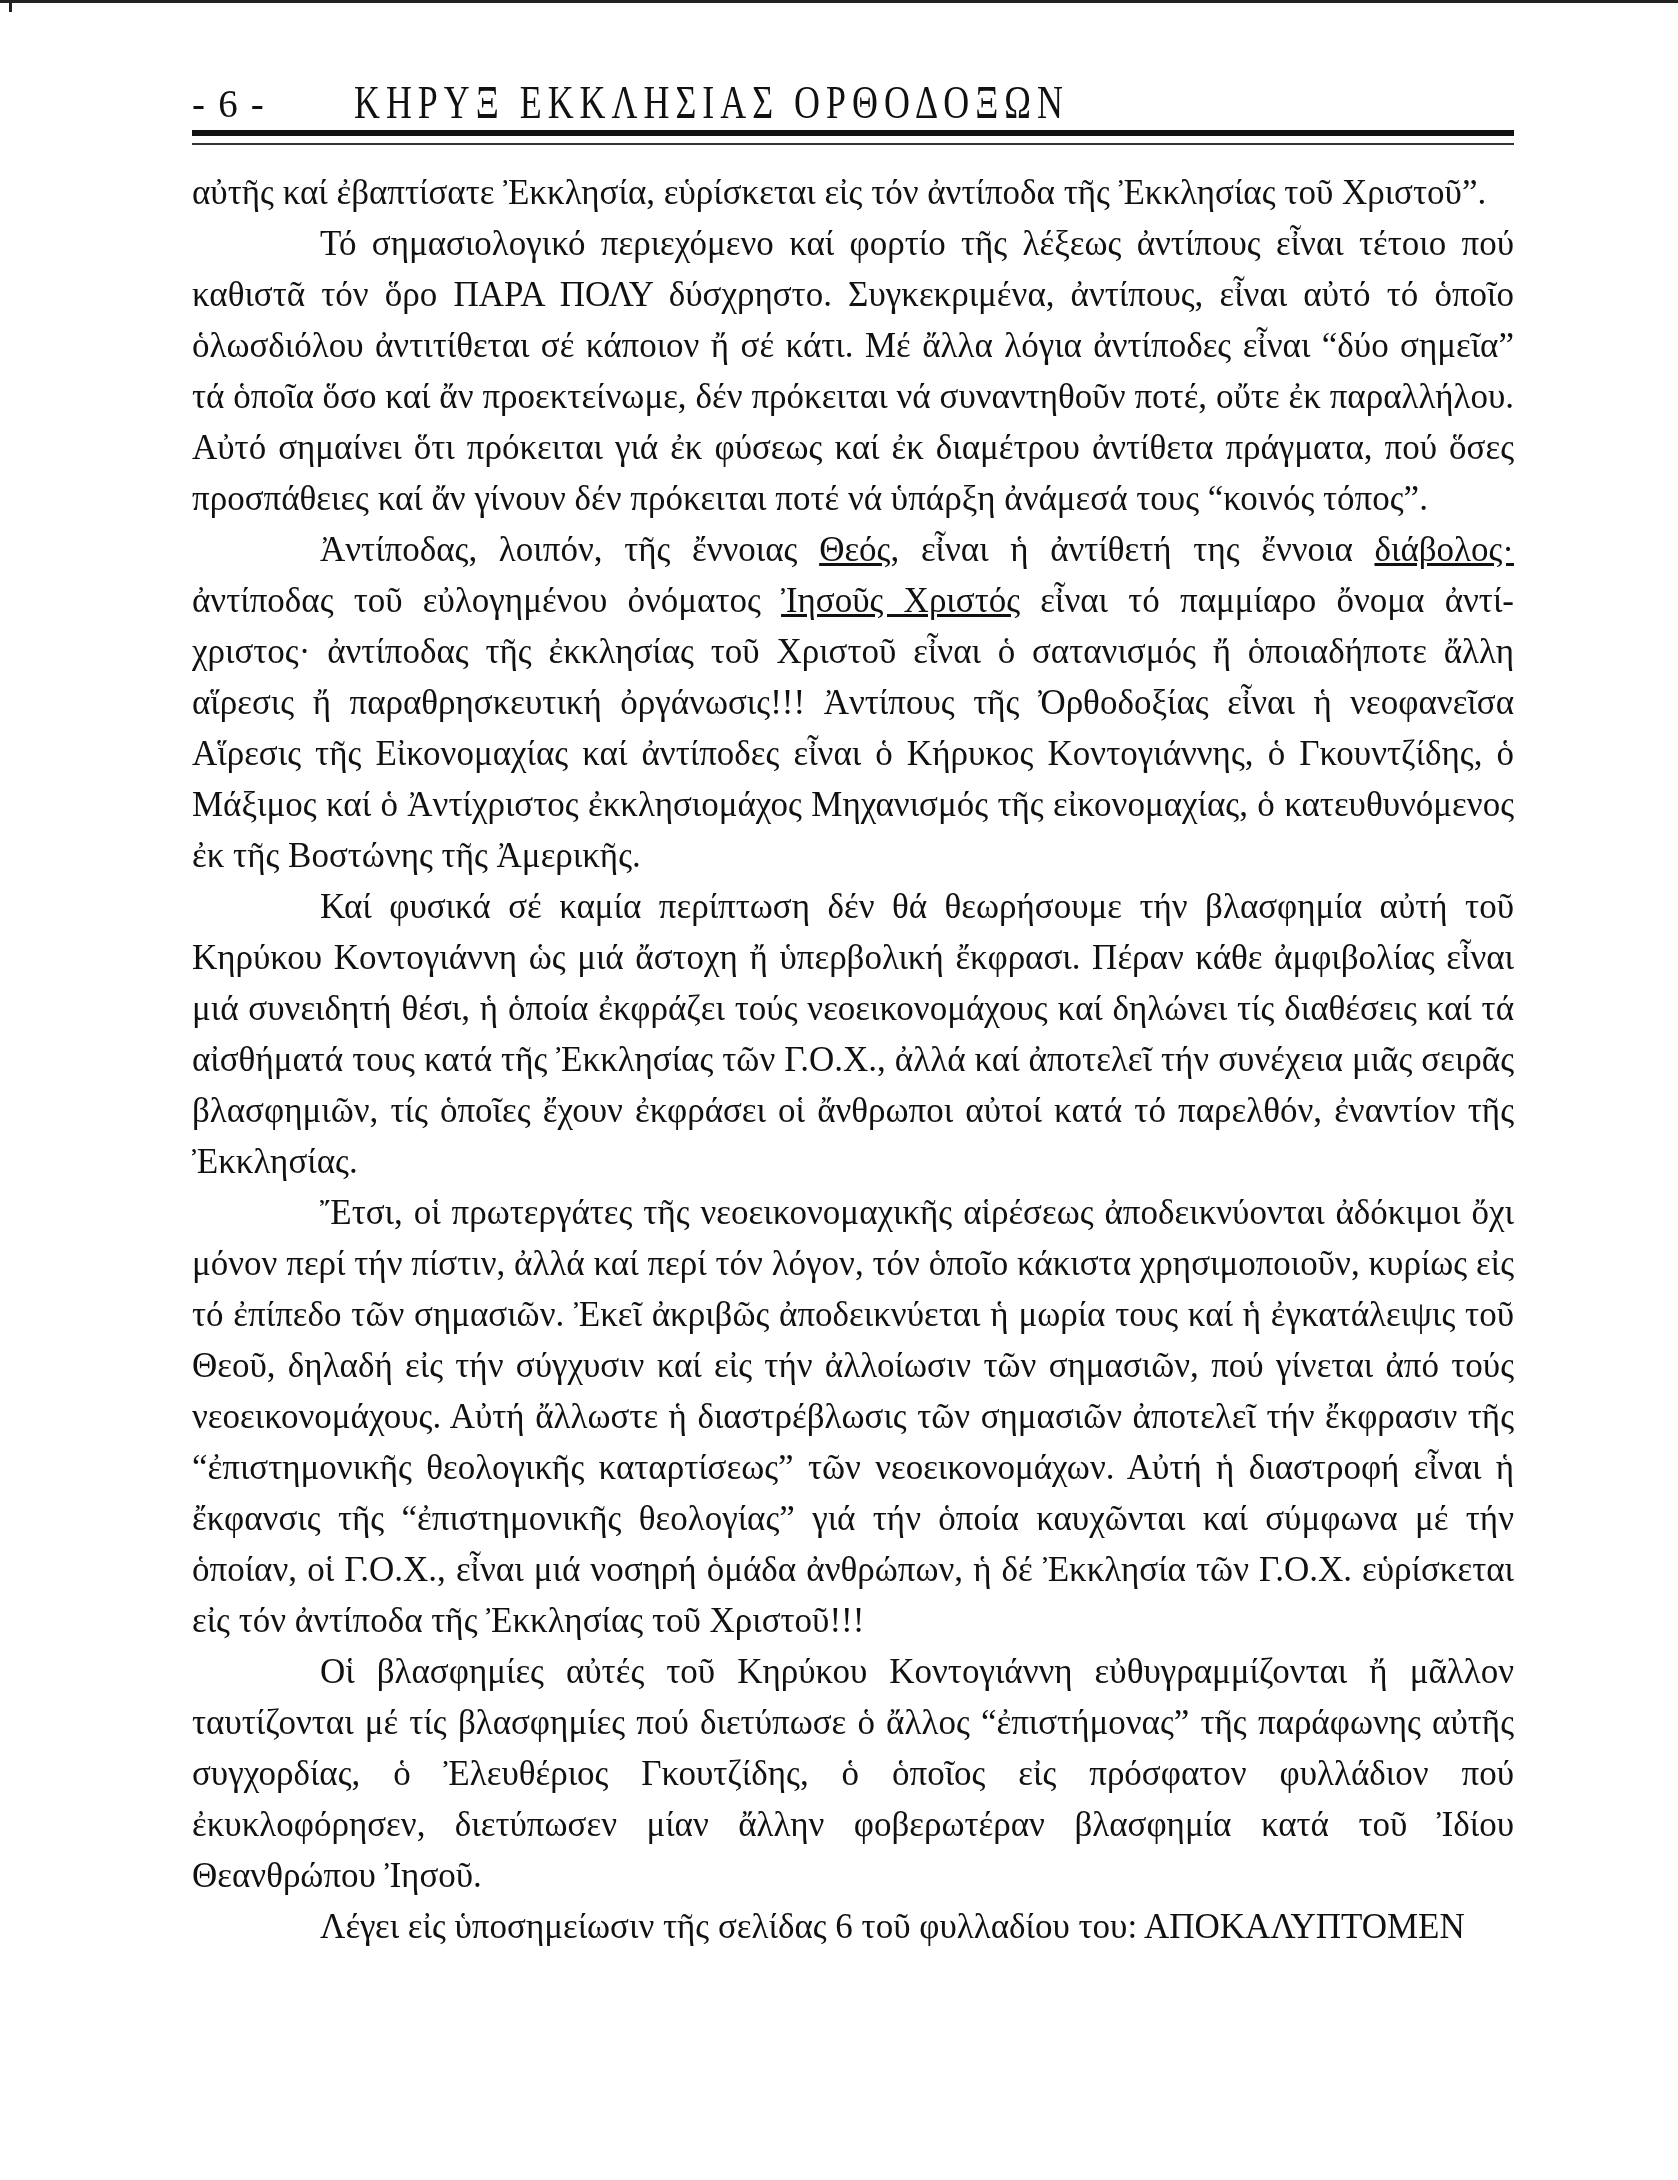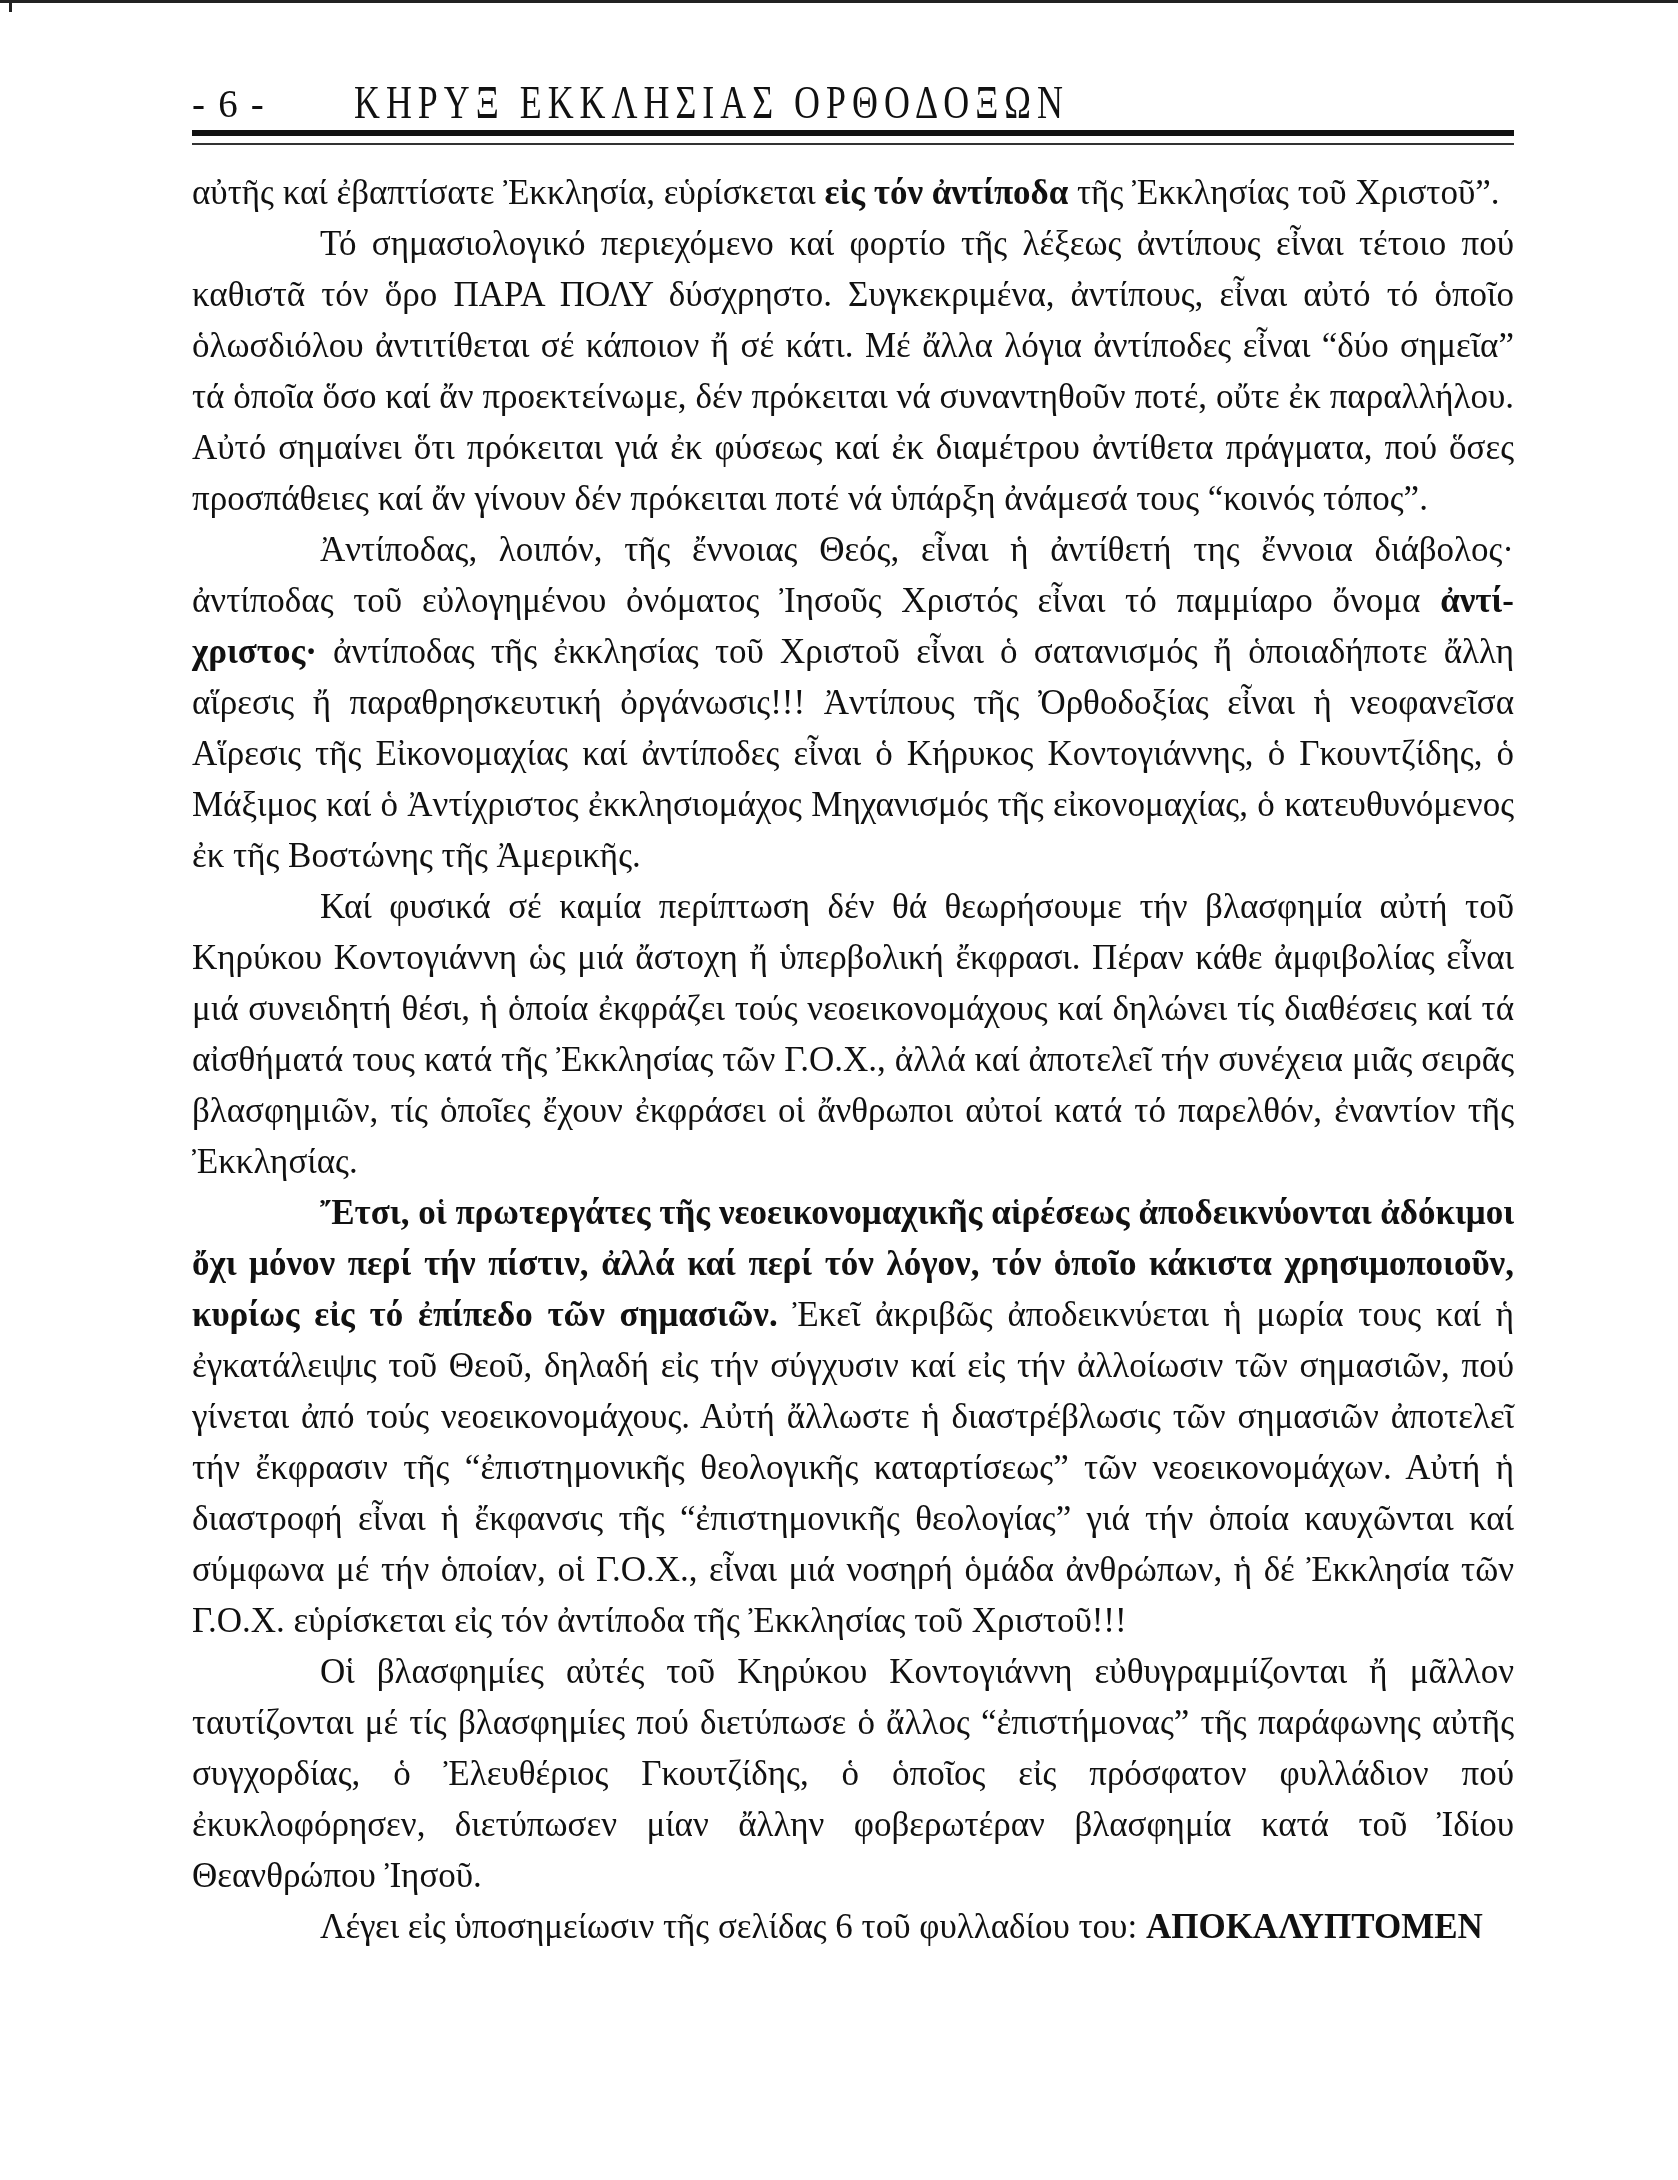--- a/index.html
+++ b/index.html
@@ -10,22 +10,22 @@
   .header { position:absolute; left:192px; top:81px; width:1320px; height:51px; }
   .pagenum { position:absolute; left:0; top:0; font-size:39px; letter-spacing:1.7px; }
   .runtitle { position:absolute; left:162px; top:-5.1px; font-size:46px; letter-spacing:7.7px;
               transform:scaleX(0.78); transform-origin:left top; white-space:nowrap; }
   .rule1 { position:absolute; left:192px; top:130px; width:1322px; height:6px; background:#111; }
   .rule2 { position:absolute; left:192px; top:143px; width:1322px; height:1.7px; background:#333; }
   .body { position:absolute; left:192px; top:167px; width:1322px; font-size:35px; line-height:51px;
           text-align:justify; }
   .body p { margin:0; }
   .body p.ind { text-indent:128px; }
-  .b { font-weight:bold; }
-  .u { }
+  .b { font-weight:normal; }
+  .u { text-decoration:underline; }
 </style>
 </head>
 <body>
 
 <div class="topedge"></div>
 <div class="topedge2"></div>
 
 <div class="header">
   <span class="pagenum">- 6 -</span>
   <span class="runtitle">ΚΗΡΥΞ ΕΚΚΛΗΣΙΑΣ ΟΡΘΟΔΟΞΩΝ</span>

